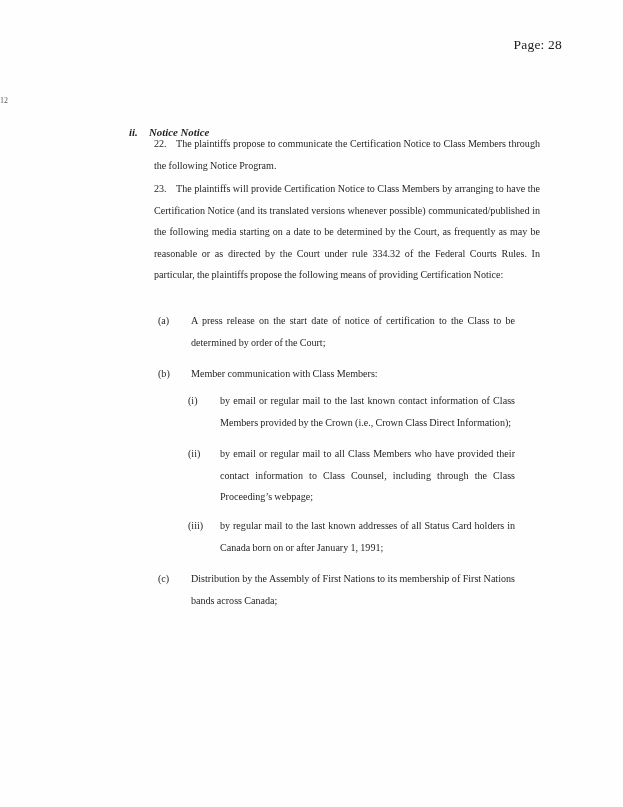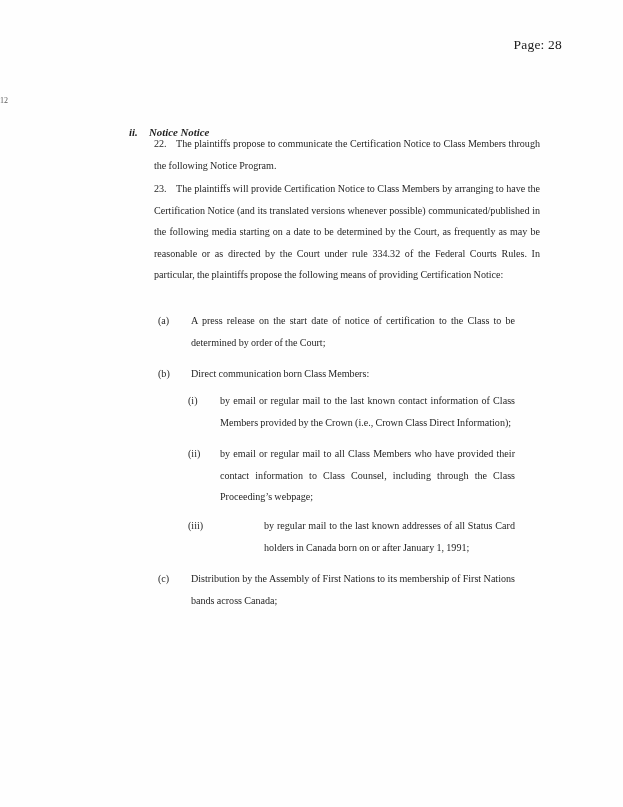--- a/index.html
+++ b/index.html
@@ -44,21 +44,21 @@
   .item .marker { flex: 0 0 auto; }
   .item .itext { flex: 1 1 auto; text-align: justify; word-spacing: -0.3px; margin-left: 8px; }
   .lvl1 { left: 158px; width: 357px; }
   .lvl1 .marker { width: 25px; }
   .lvl2 { left: 188px; width: 327px; }
   .lvl2 .marker { width: 24px; }
   .item-a   { top: 310px; }
   .item-b   { top: 363px; }
   .item-i   { top: 390px; }
   .item-ii  { top: 443px; justify-content: center; }
-  .item-iii { top: 515px; gap: 44px; }
+  .item-iii { top: 515px; }
   .item-c   { top: 568px; }
   .it { }
 </style>
 </head>
 <body>
 
 <div class="page">
 
   <div class="corner-label">Page: 28</div>
 
@@ -76,21 +76,21 @@
     <span class="para-num">23.</span><span>The plaintiffs will provide Certification Notice to Class Members by arranging to have the Certification Notice (and its translated versions whenever possible) communicated/published in the following media starting on a date to be determined by the Court, as frequently as may be reasonable or as directed by the Court under rule 334.32 of the </span><span class="it">Federal Courts Rules</span><span>. In particular, the plaintiffs propose the following means of providing Certification Notice:</span>
   </div>
 
   <div class="item lvl1 item-a">
     <span class="marker">(a)</span>
     <div class="itext">A press release on the start date of notice of certification to the Class to be determined by order of the Court;</div>
   </div>
 
   <div class="item lvl1 item-b">
     <span class="marker">(b)</span>
-    <div class="itext">Direct communication born Class Members:</div>
+    <div class="itext">Member communication with Class Members:</div>
   </div>
 
   <div class="item lvl2 item-i">
     <span class="marker">(i)</span>
     <div class="itext"><span>by email or regular mail to the last known contact information of Class Members provided by the Crown (</span><span class="it">i.e.</span><span>, Crown Class Direct Information);</span></div>
   </div>
 
   <div class="item lvl2 item-ii">
     <span class="marker">(ii)</span>
     <div class="itext">by email or regular mail to all Class Members who have provided their contact information to Class Counsel, including through the Class Proceeding’s webpage;</div>

